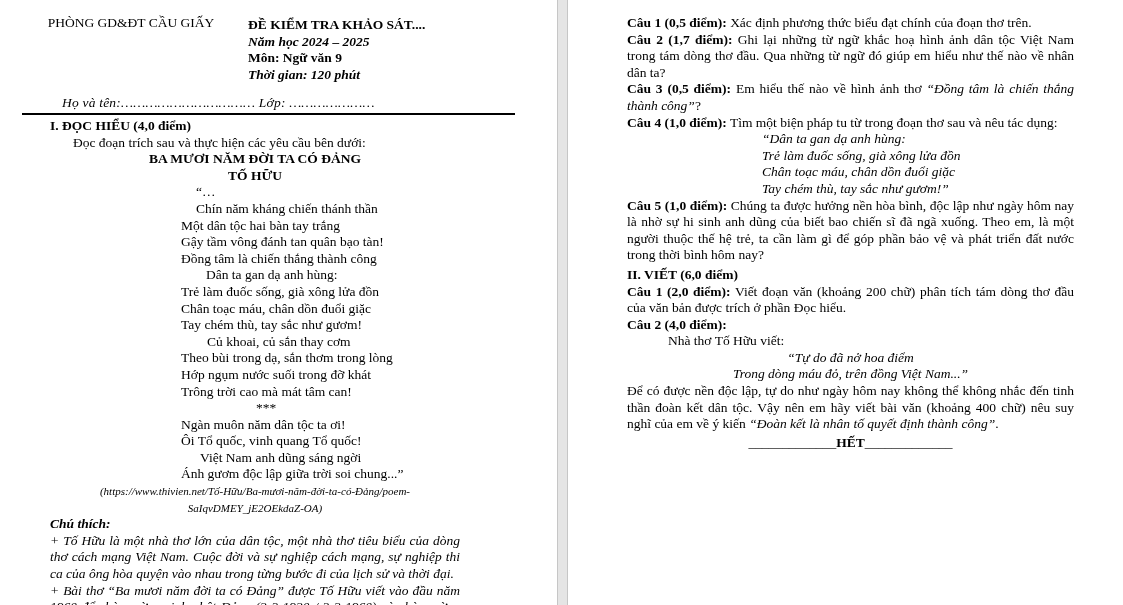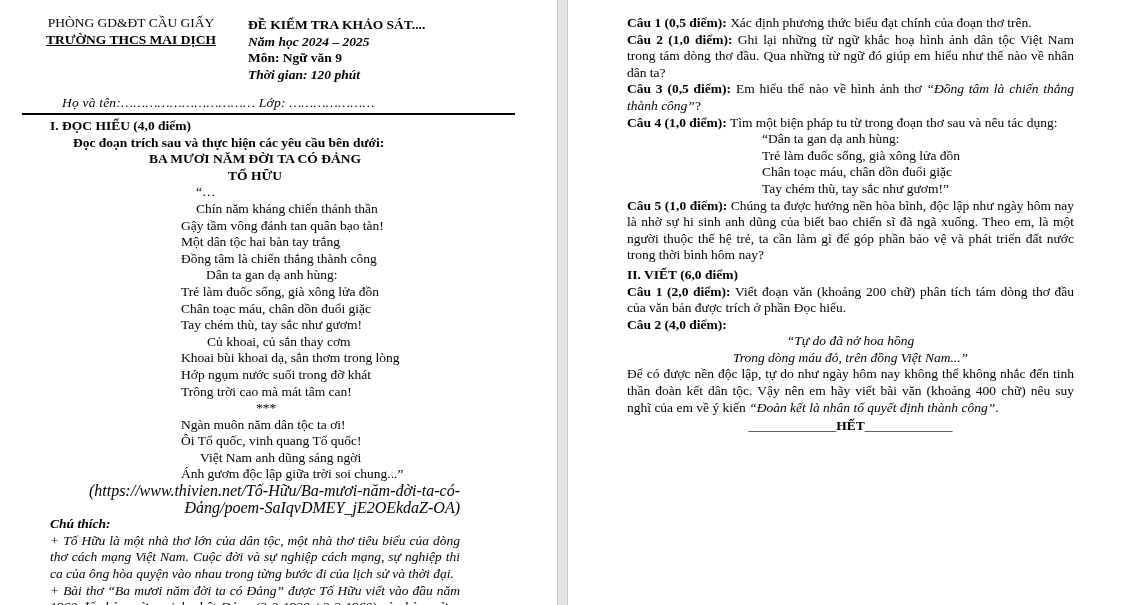--- a/index.html
+++ b/index.html
@@ -27,45 +27,44 @@
   .b  { font-weight:bold; }
   .bi { font-weight:bold; font-style:italic; }
   .it { font-style:italic; }
 
   .nameline { position:absolute; left:62px; top:85px; font-style:italic; white-space:nowrap; letter-spacing:.2px;text-align:right; }
   .rule { position:absolute; left:22px; top:103px; width:493px; height:2px; background:#000; }
 
   
   .lbody { position:absolute; left:0; top:108px; width:557px; line-height:16.6px; }
   .sec-h  { margin-left:50px; font-weight:bold; }
-  .instr  { margin-left:73px; font-weight:bold; }
+  .instr  { margin-left:73px; font-weight:normal; }
   .tblock { margin-left:50px; width:410px; text-align:center; }
   .poem   { margin-left:181px; }
   .in15 { padding-left:15px; } .in19 { padding-left:19px; }
   .in25 { padding-left:25px; } .in26 { padding-left:26px; } .in75 { padding-left:75px; }
-  .src   { margin-left:50px; width:410px; text-align:right; font-style:italic; font-size:16px; }
+  .src   { margin-left:50px; width:410px; text-align:center; font-style:italic; font-size:11px; }
   .notes { margin-left:50px; width:410px; font-style:italic; text-align:justify; }
   .notes-h { font-weight:bold; }
 
   
   .q   { text-align:justify; }
-  .qt  { margin-left:135px; }
+  .qt  { margin-left:135px; font-style:italic; }
   .sec2 { font-weight:bold; margin-top:3px; }
   .ind41 { text-indent:41px; }
   .cen { text-align:center; }
   .het { text-align:center; margin-top:2px; }
 </style>
 </head>
 <body>
 
 <div class="page page-left">
 
   <div class="school">
     <div>PHÒNG GD&amp;ĐT CẦU GIẤY</div>
-    <div class="school-name">TRƯỜNG THCS MAI DỊCH</div>
   </div>
 
   <div class="examhead">
     <div class="b">ĐỀ KIỂM TRA KHẢO SÁT....</div>
     <div class="bi">Năm học 2024 – 2025</div>
     <div class="b">Môn: Ngữ văn 9</div>
     <div class="bi">Thời gian: 120 phút</div>
   </div>
 
   <div class="nameline"><span>Họ và tên:</span><span>……………………………</span> <span>Lớp:</span> <span>…………………</span></div>
@@ -77,29 +76,29 @@
     <div class="instr">Đọc đoạn trích sau và thực hiện các yêu cầu bên dưới:</div>
 
     <div class="tblock">
       <div class="b">BA MƯƠI NĂM ĐỜI TA CÓ ĐẢNG</div>
       <div class="b">TỐ HỮU</div>
     </div>
 
     <div class="poem">
       <div class="in15">“…</div>
       <div class="in15">Chín năm kháng chiến thánh thần</div>
+      <div>Một dân tộc hai bàn tay trắng</div>
       <div>Gậy tầm vông đánh tan quân bạo tàn!</div>
-      <div>Một dân tộc hai bàn tay trắng</div>
       <div>Đồng tâm là chiến thắng thành công</div>
       <div class="in25">Dân ta gan dạ anh hùng:</div>
       <div>Trẻ làm đuốc sống, già xông lửa đồn</div>
       <div>Chân toạc máu, chân dồn đuổi giặc</div>
       <div>Tay chém thù, tay sắc như gươm!</div>
       <div class="in26">Củ khoai, củ sắn thay cơm</div>
-      <div>Khoai bùi khoai dạ, sắn thơm trong lòng</div>
+      <div>Theo bùi trong dạ, sắn thơm trong lòng</div>
       <div>Hớp ngụm nước suối trong đỡ khát</div>
       <div>Trông trời cao mà mát tâm can!</div>
       <div class="in75">***</div>
       <div>Ngàn muôn năm dân tộc ta ơi!</div>
       <div>Ôi Tổ quốc, vinh quang Tổ quốc!</div>
       <div class="in19">Việt Nam anh dũng sáng ngời</div>
       <div>Ánh gươm độc lập giữa trời soi chung...”</div>
     </div>
 
     <div class="src">(https://www.thivien.net/Tố-Hữu/Ba-mươi-năm-đời-ta-có-Đảng/poem-SaIqvDMEY_jE2OEkdaZ-OA)</div>
@@ -111,40 +110,41 @@
     </div>
   </div>
 </div>
 
 <div class="gap"></div>
 
 <div class="page page-right">
 
   <p class="q"><b>Câu 1 (0,5 điểm):</b> <span>Xác định phương thức biểu đạt chính của đoạn thơ trên.</span></p>
 
-  <p class="q"><b>Câu 2 (1,0 điểm):</b> <span>Ghi lại những từ ngữ khắc hoạ hình ảnh dân tộc Việt Nam trong tám dòng thơ đầu. Qua những từ ngữ đó giúp em hiểu như thế nào về nhân dân ta?</span></p>
+  <p class="q"><b>Câu 2 (1,7 điểm):</b> <span>Ghi lại những từ ngữ khắc hoạ hình ảnh dân tộc Việt Nam trong tám dòng thơ đầu. Qua những từ ngữ đó giúp em hiểu như thế nào về nhân dân ta?</span></p>
 
   <p class="q"><b>Câu 3 (0,5 điểm):</b> <span>Em hiểu thế nào về hình ảnh thơ </span><i>“Đồng tâm là chiến thắng thành công”</i><span>?</span></p>
 
   <p class="q"><b>Câu 4 (1,0 điểm):</b> <span>Tìm một biện pháp tu từ trong đoạn thơ sau và nêu tác dụng:</span></p>
 
   <div class="qt">
     <div>“Dân ta gan dạ anh hùng:</div>
     <div>Trẻ làm đuốc sống, già xông lửa đồn</div>
     <div>Chân toạc máu, chân dồn đuổi giặc</div>
     <div>Tay chém thù, tay sắc như gươm!”</div>
   </div>
 
   <p class="q"><b>Câu 5 (1,0 điểm):</b> <span>Chúng ta được hưởng nền hòa bình, độc lập như ngày hôm nay là nhờ sự hi sinh anh dũng của biết bao chiến sĩ đã ngã xuống. Theo em, là một người thuộc thế hệ trẻ, ta cần làm gì để góp phần bảo vệ và phát triển đất nước trong thời bình hôm nay?</span></p>
 
   <div class="sec2">II. VIẾT (6,0 điểm)</div>
 
   <p class="q"><b>Câu 1 (2,0 điểm):</b> <span>Viết đoạn văn (khoảng 200 chữ) phân tích tám dòng thơ đầu của văn bản được trích ở phần Đọc hiểu.</span></p>
 
   <div class="b">Câu 2 (4,0 điểm):</div>
-  <div class="cen it">“Tự do đã nở hoa hồng</div>
+  <div class="ind41">Nhà  thơ Tố Hữu viết:</div>
+  <div class="cen it">“Tự do đã nở hoa điểm</div>
   <div class="cen it">Trong dòng máu đỏ, trên đồng Việt Nam...”</div>
 
   <p class="q"><span>Để có được nền độc lập, tự do như ngày hôm nay không thể không nhắc đến tinh thần đoàn kết dân tộc. Vậy nên em hãy viết bài văn (khoảng 400 chữ) nêu suy nghĩ của em về ý kiến </span><i>“Đoàn kết là nhân tố quyết định thành công”</i><span>.</span></p>
 
   <div class="het"><span>_____________</span><span class="b">HẾT</span><span>_____________</span></div>
 
 </div>
 
 </body></html>

